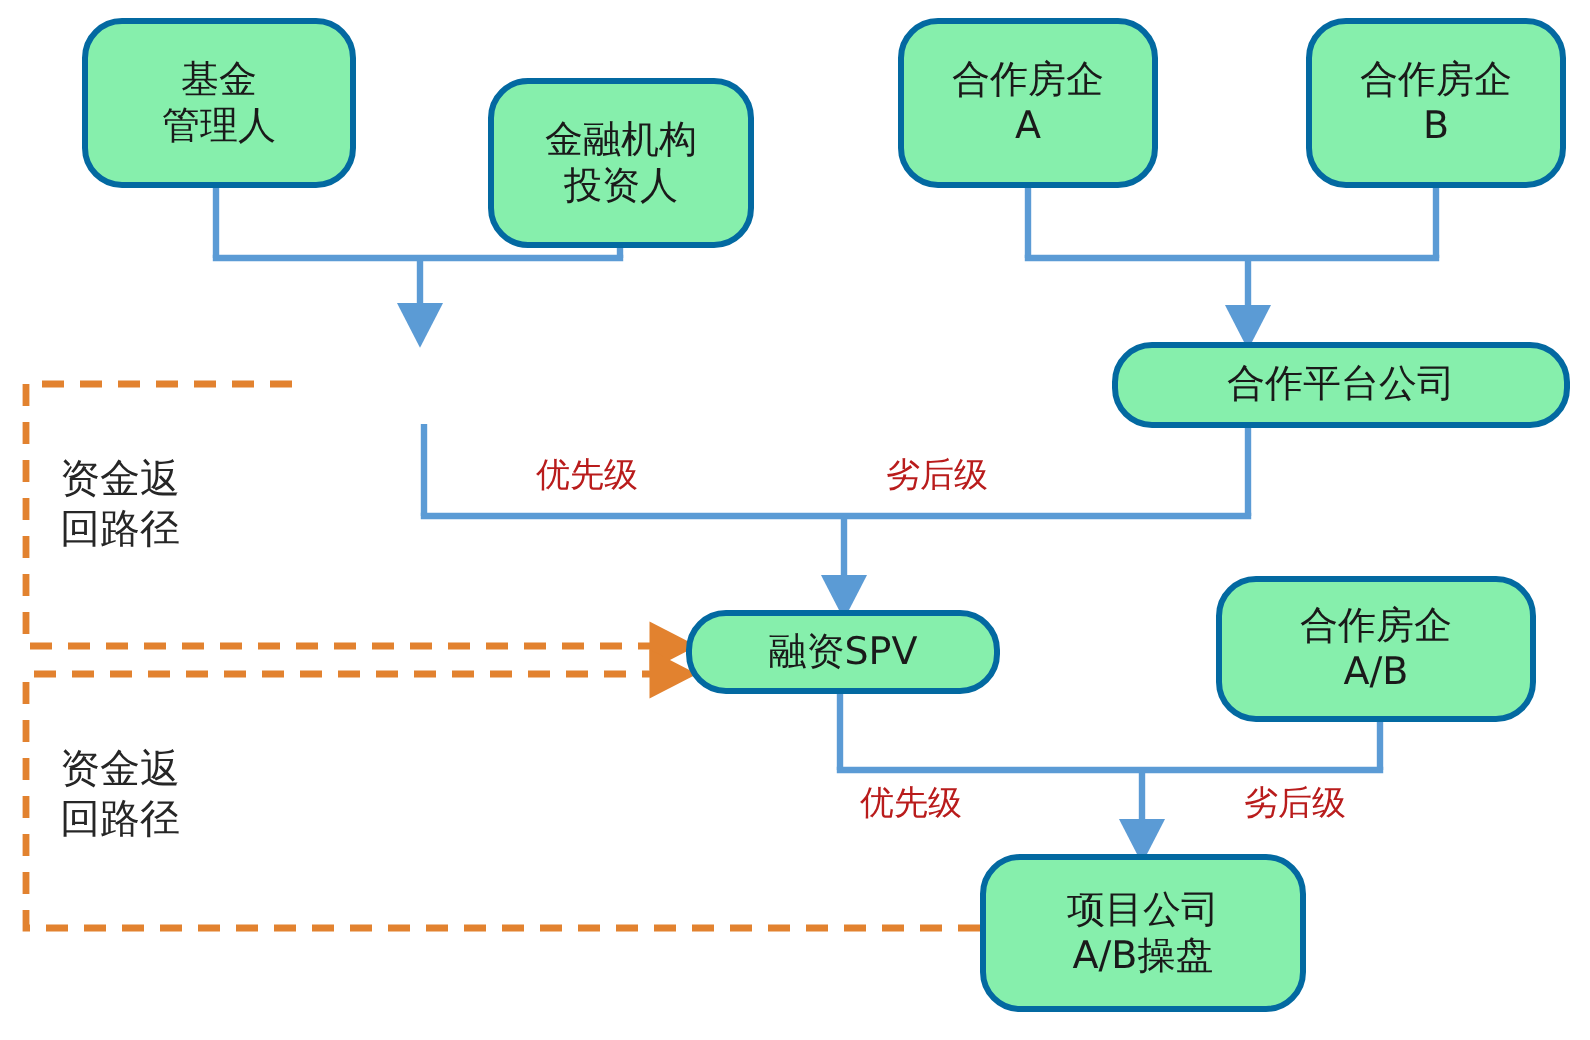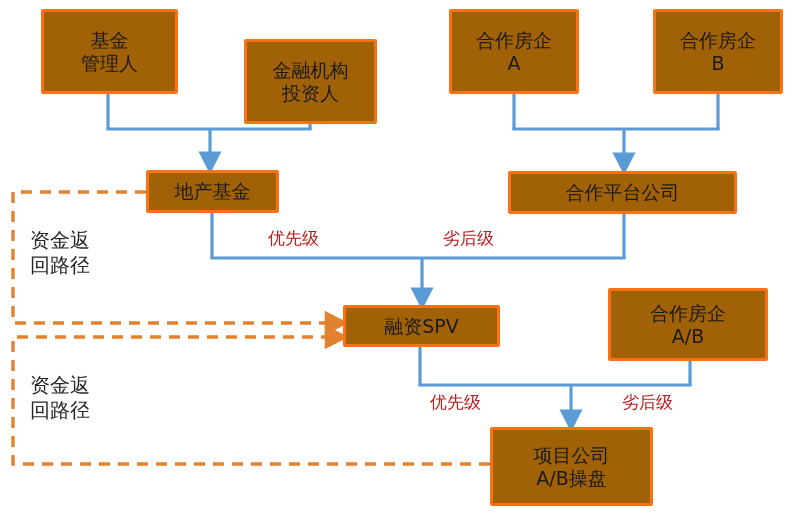--- a/index.html
+++ b/index.html
@@ -1,23 +1,23 @@
 <!DOCTYPE html>
 <html><head>
 <meta charset="utf-8">
 <style>
   html,body{margin:0;padding:0;background:#ffffff;}
   body{font-family:"Liberation Sans","DejaVu Sans",sans-serif;}
   #canvas{position:relative;width:795px;height:520px;background:#ffffff;overflow:hidden;}
   svg.layer{position:absolute;left:0;top:0;width:795px;height:520px;}
   .nodebox{
     position:absolute;
-    border:3px solid #f97316;
-    border-radius:2px;
-    background:#a16207;
+    border:3px solid #0369a1;
+    border-radius:20px;
+    background:#86efac;
     box-sizing:border-box;
     display:flex;
     align-items:center;
     justify-content:center;
     text-align:center;
     color:#1a1a1a;
     line-height:1.18;
     font-size:19px;
     font-family:"DejaVu Sans","Liberation Sans",sans-serif;
     white-space:pre-line;
@@ -90,23 +90,22 @@
 
   <div class="nodebox" style="left:244px;top:9px;width:133px;height:85px;margin-top:30px;">金融机构
 投资人</div>
 
   <div class="nodebox" style="left:449px;top:9px;width:130px;height:85px;">合作房企
 A</div>
 
   <div class="nodebox" style="left:653px;top:9px;width:130px;height:85px;">合作房企
 B</div>
 
-  <div class="nodebox" style="left:146px;top:170px;width:133px;height:43px;">地产基金</div>
 
-  <div class="nodebox" style="left:508px;top:171px;width:229px;height:43px;">合作平台公司</div>
+  <div class="nodebox" style="left:556px;top:171px;width:229px;height:43px;">合作平台公司</div>
 
   <div class="nodebox" style="left:343px;top:305px;width:157px;height:42px;">融资SPV</div>
 
   <div class="nodebox" style="left:608px;top:288px;width:160px;height:73px;">合作房企
 A/B</div>
 
   <div class="nodebox" style="left:490px;top:427px;width:163px;height:79px;text-align:center;">项目公司
 A/B操盘</div>
 
   <div class="edgelabel" style="left:268px;top:228px;">优先级</div>

